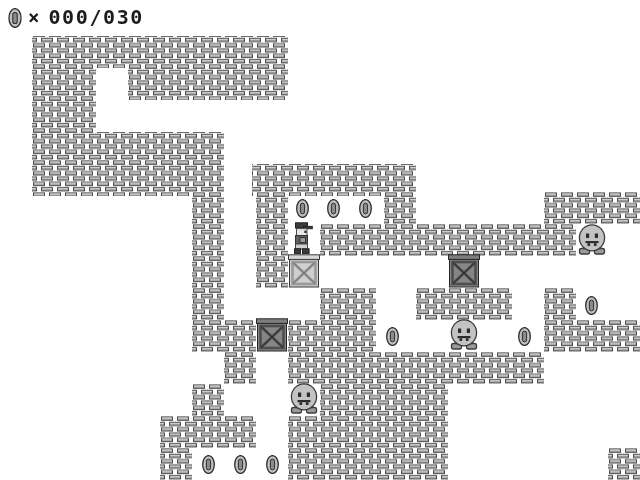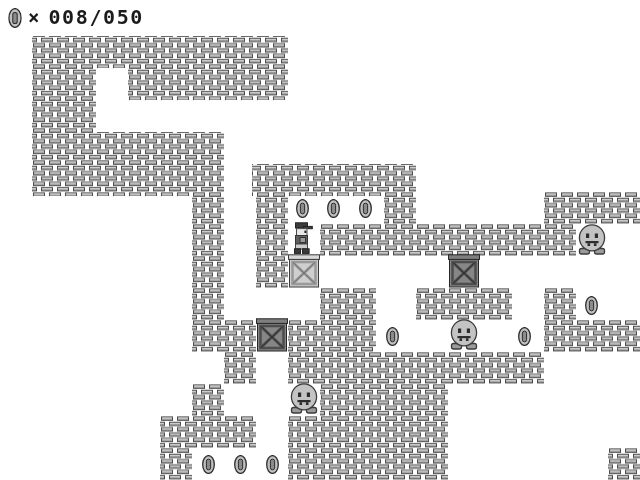--- a/index.html
+++ b/index.html
@@ -19,21 +19,21 @@
 </head>
 <body>
 
 <div class="screen">
 
   <div class="hud" style="color: rgb(27, 27, 27);">
     <svg class="hud-coin" width="14" height="20" viewBox="0 0 13 19">
       <use href="#sym-coin"></use>
     </svg>
     <span class="hud-sep">×</span>
-    <span class="hud-count">008/050</span>
+    <span class="hud-count">000/030</span>
   </div>
 
   <svg id="level" class="level-svg" viewBox="0 0 640 480">
     <defs>
       <pattern id="brickPattern" width="16" height="10.667" patternUnits="userSpaceOnUse">
         <rect class="pb-bg" width="16.2" height="10.8" fill="#ffffff"></rect>
         <g class="pb-bricks" stroke="#4d4d4d" stroke-width="1">
           <rect class="pb-body" x="1.5" y="0.9" width="11" height="3.4" fill="#a6a6a6"></rect>
           <rect class="pb-body" x="-6.5" y="6.2" width="11" height="3.4" fill="#a6a6a6"></rect>
           <rect class="pb-body" x="9.5" y="6.2" width="11" height="3.4" fill="#a6a6a6"></rect>

